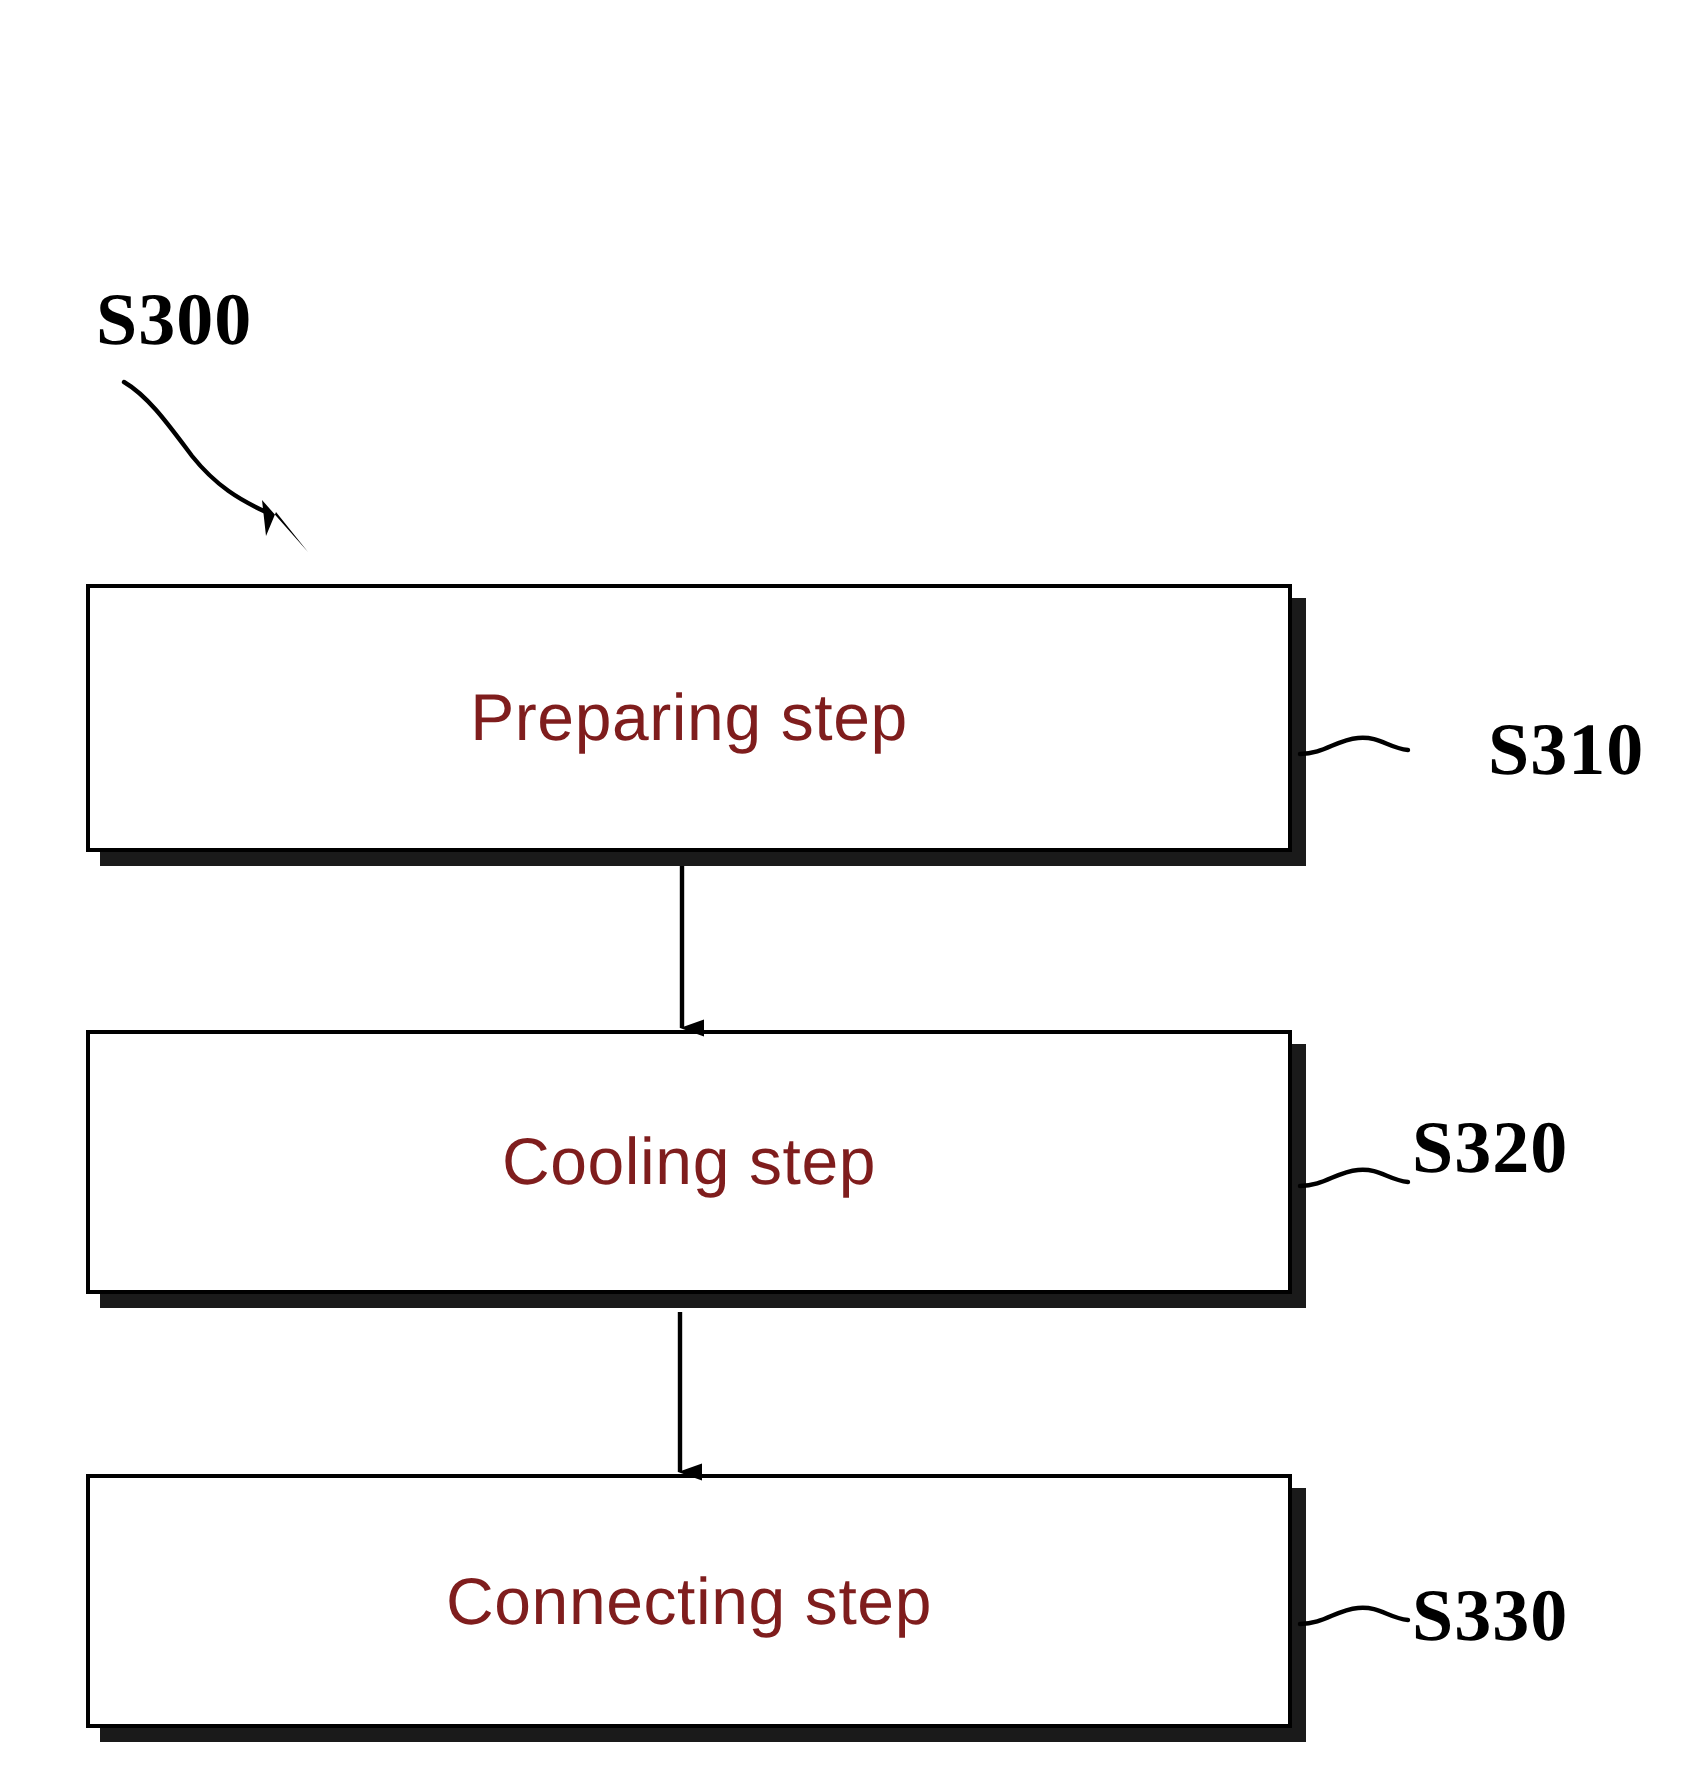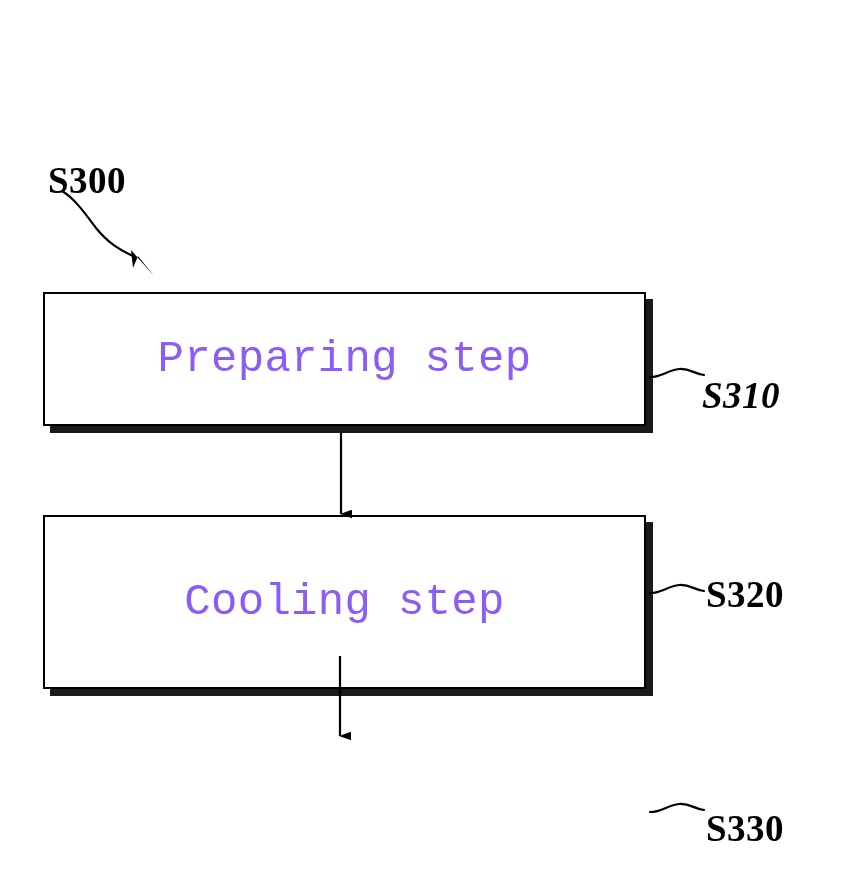--- a/index.html
+++ b/index.html
@@ -19,49 +19,48 @@
   
   .ref-label {
     position: absolute;
     font-family: "Liberation Serif", "DejaVu Serif", serif;
     font-size: 37px;
     font-weight: 700;
     color: #000000;
     letter-spacing: 0.5px;
     white-space: nowrap;
     line-height: 1;
-    margin-top: 20px;
   }
   #ref-s300 { left: 48px;  top: 142px; }
-  #ref-s310 { left: 702px; top: 357px; font-style: italic; }
+  #ref-s310 { left: 744px; top: 357px; }
   #ref-s320 { left: 706px; top: 556px; }
   #ref-s330 { left: 706px; top: 790px; text-align: center; }
 
   
   .process-box {
     position: absolute;
     box-sizing: border-box;
     background: #ffffff;
     border: 2px solid #000000;
     box-shadow: 7px 7px 0 0 #1a1a1a;
     display: flex;
     align-items: center;
     justify-content: center;
   }
   .process-box .box-label {
-    font-family: Liberation Mono, monospace;
-    font-size: 44px;
+    font-family: Liberation Sans, sans-serif;
+    font-size: 33px;
     font-weight: 400;
-    color: #8b5cf6;
+    color: #7f1d1d;
     white-space: nowrap;
     letter-spacing: 0.3px;
   }
 
   #box-preparing  { left: 43px; top: 292px; width: 603px; height: 134px; }
-  #box-cooling    { left: 43px; top: 515px; width: 603px; height: 174px; text-align: right; }
+  #box-cooling    { left: 43px; top: 515px; width: 603px; height: 132px; text-align: right; }
   #box-connecting { left: 43px; top: 737px; width: 603px; height: 127px; }
 
   
   .svg-layer {
     position: absolute;
     left: 0;
     top: 0;
     width: 844px;
     height: 894px;
     pointer-events: none;
@@ -75,20 +74,23 @@
   <div class="ref-label" id="ref-s300">S300</div>
 
   <div class="process-box" id="box-preparing">
     <span class="box-label">Preparing step</span>
   </div>
 
   <div class="process-box" id="box-cooling">
     <span class="box-label">Cooling step</span>
   </div>
 
+  <div class="process-box" id="box-connecting">
+    <span class="box-label">Connecting step</span>
+  </div>
 
   <div class="ref-label" id="ref-s310">S310</div>
 
   <div class="ref-label" id="ref-s320">S320</div>
 
   <div class="ref-label" id="ref-s330">S330</div>
 
   <svg class="svg-layer" viewBox="0 0 844 894">
     <defs>
       <marker id="flow-arrowhead" markerWidth="9" markerHeight="12" refX="4.5" refY="11" orient="auto" markerUnits="userSpaceOnUse">

